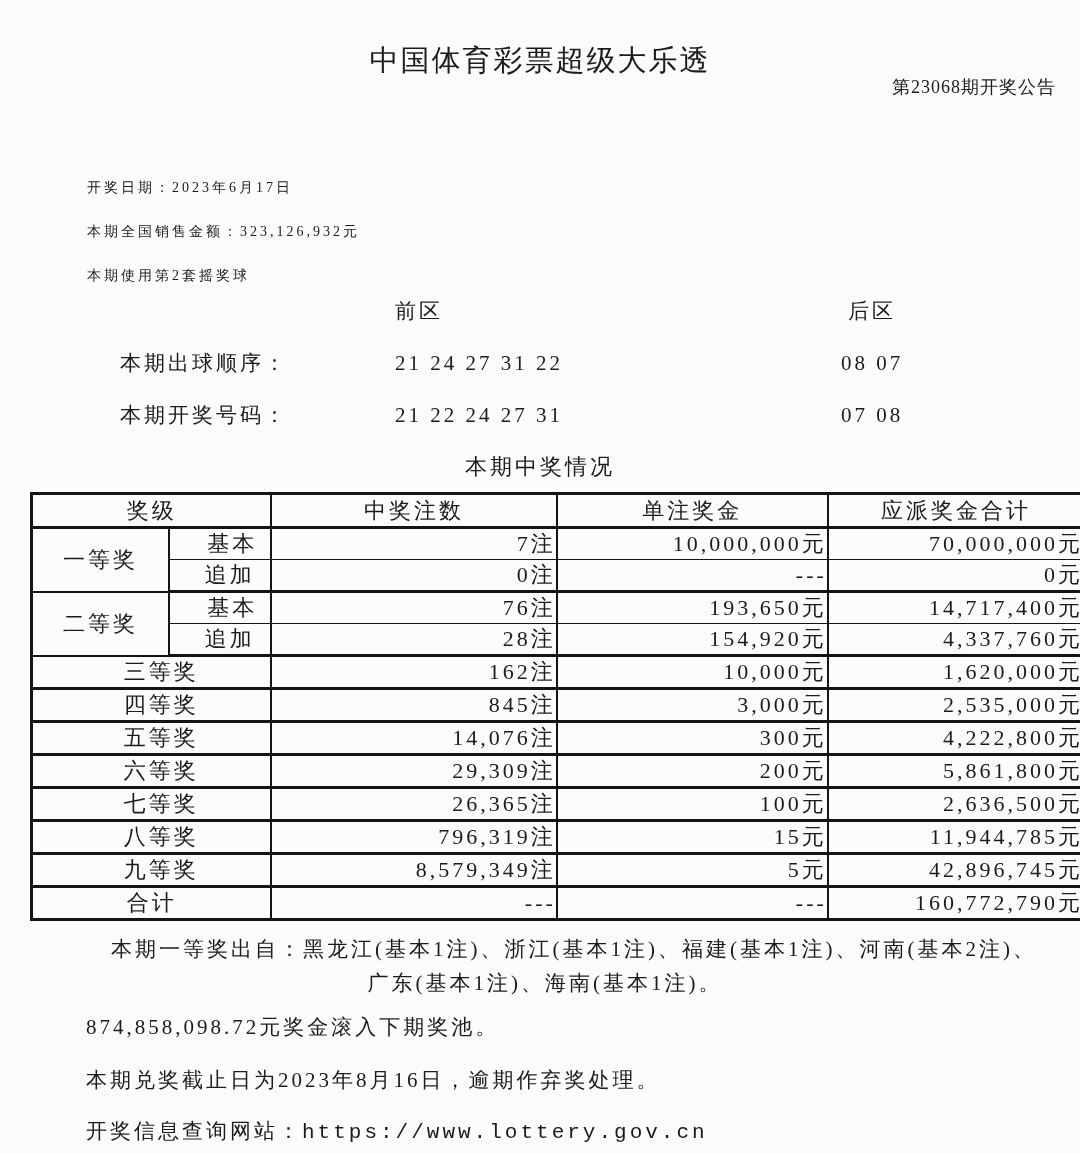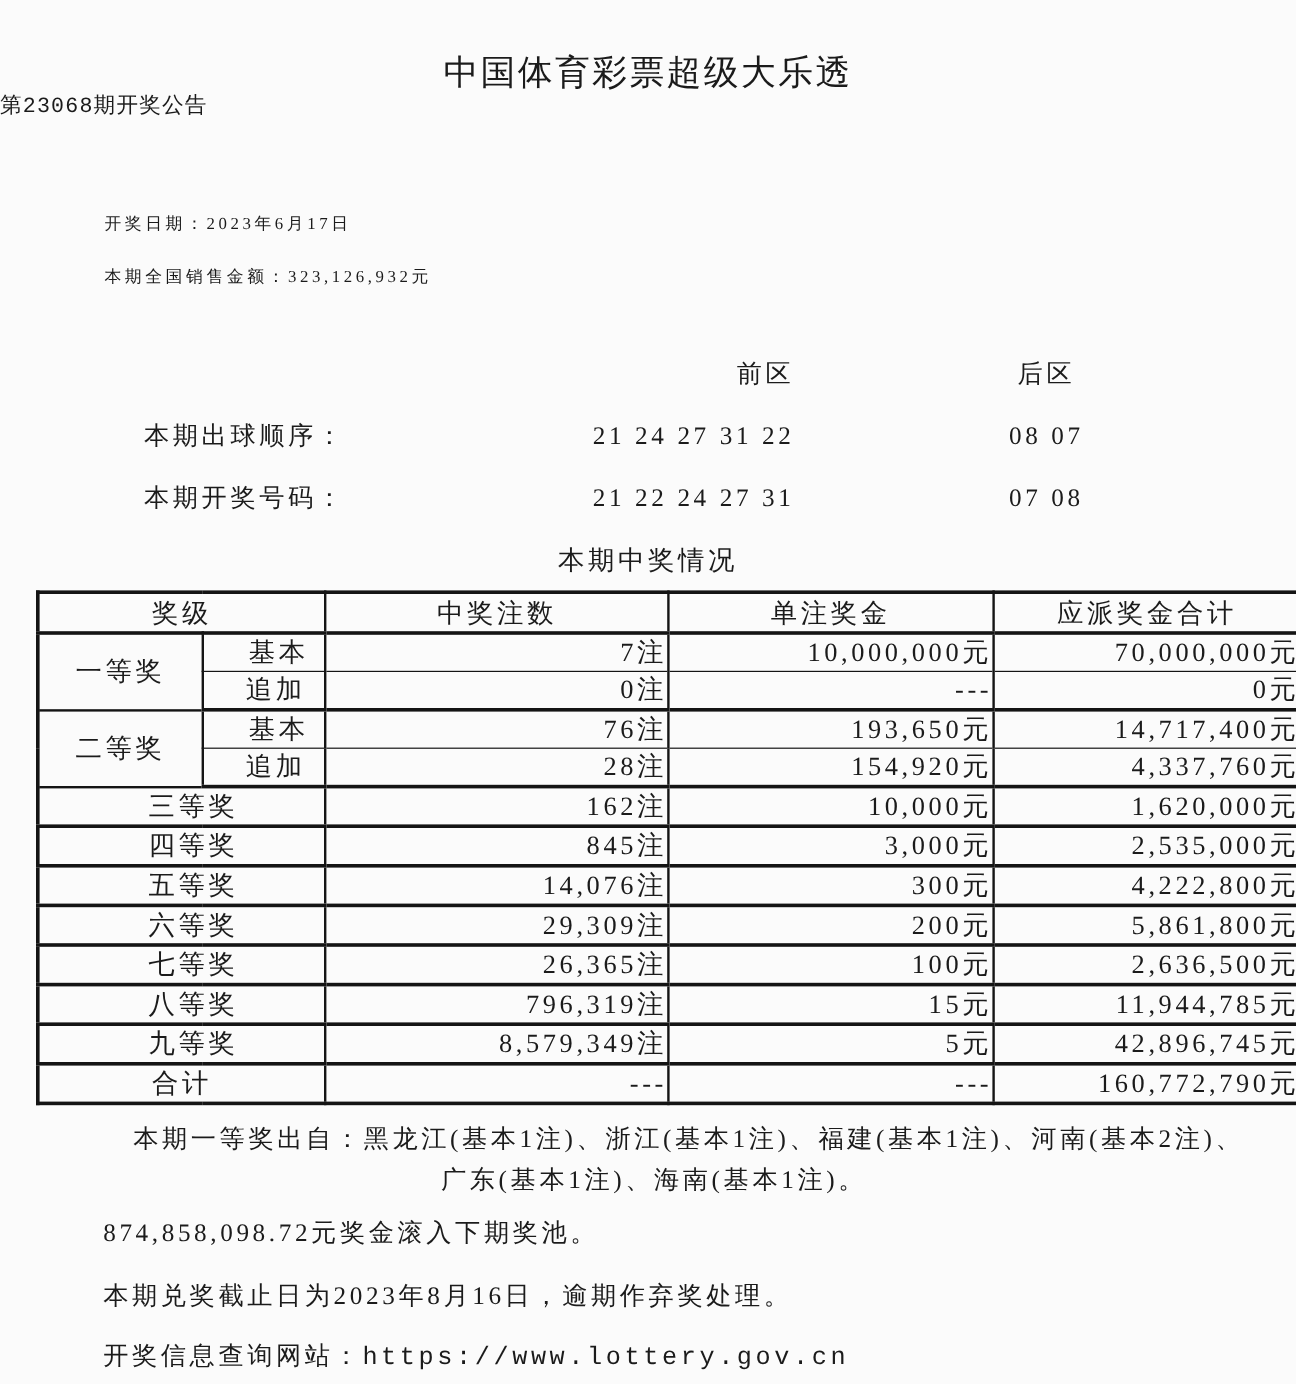--- a/index.html
+++ b/index.html
@@ -25,45 +25,44 @@
 
   .page-title{
     top:22px;left:0;width:1080px;
     text-align:center;
     font-size:29px;
     letter-spacing:2px;
     font-weight:400;
   }
   .page-subtitle{
     top:75px;left:0;width:1056px;
-    text-align:left;
+    text-align:right;
     font-size:18px;
     letter-spacing:1px;
-    font-family:Liberation Mono, monospace;
   }
 
   .info-block{
     top:166px;left:87px;
     font-size:14px;
     letter-spacing:3px;
     line-height:44px;
   }
 
   .zones{
     top:285px;left:0;width:1080px;
   }
   .zone-row{
     position:relative;
     height:52px;
     line-height:52px;
     font-size:21px;
     letter-spacing:3px;
   }
   .z-label{position:absolute;left:88px;margin-left:32px;}
-  .z-front{position:absolute;left:382px;width:280px;text-align:right;}
+  .z-front{position:absolute;left:395px;width:280px;text-align:left;}
   .z-back{position:absolute;left:782px;width:180px;text-align:center;}
 
   .table-title{
     top:452px;left:0;width:1080px;
     text-align:center;
     font-size:22px;
     letter-spacing:3px;
   }
 
   table.prize{
@@ -108,20 +107,21 @@
 <body>
 
 <div class="page">
 
   <h1 class="abs page-title">中国体育彩票超级大乐透</h1>
   <div class="abs page-subtitle">第23068期开奖公告</div>
 
   <div class="abs info-block">
     <div>开奖日期：2023年6月17日</div>
     <div>本期全国销售金额：323,126,932元</div>
+    <div>本期使用第2套摇奖球</div>
   </div>
 
   <div class="abs zones">
     <div class="zone-row">
       <span class="z-front">前区</span>
       <span class="z-back">后区</span>
     </div>
     <div class="zone-row">
       <span class="z-label">本期出球顺序：</span>
       <span class="z-front">21 24 27 31 22</span>

